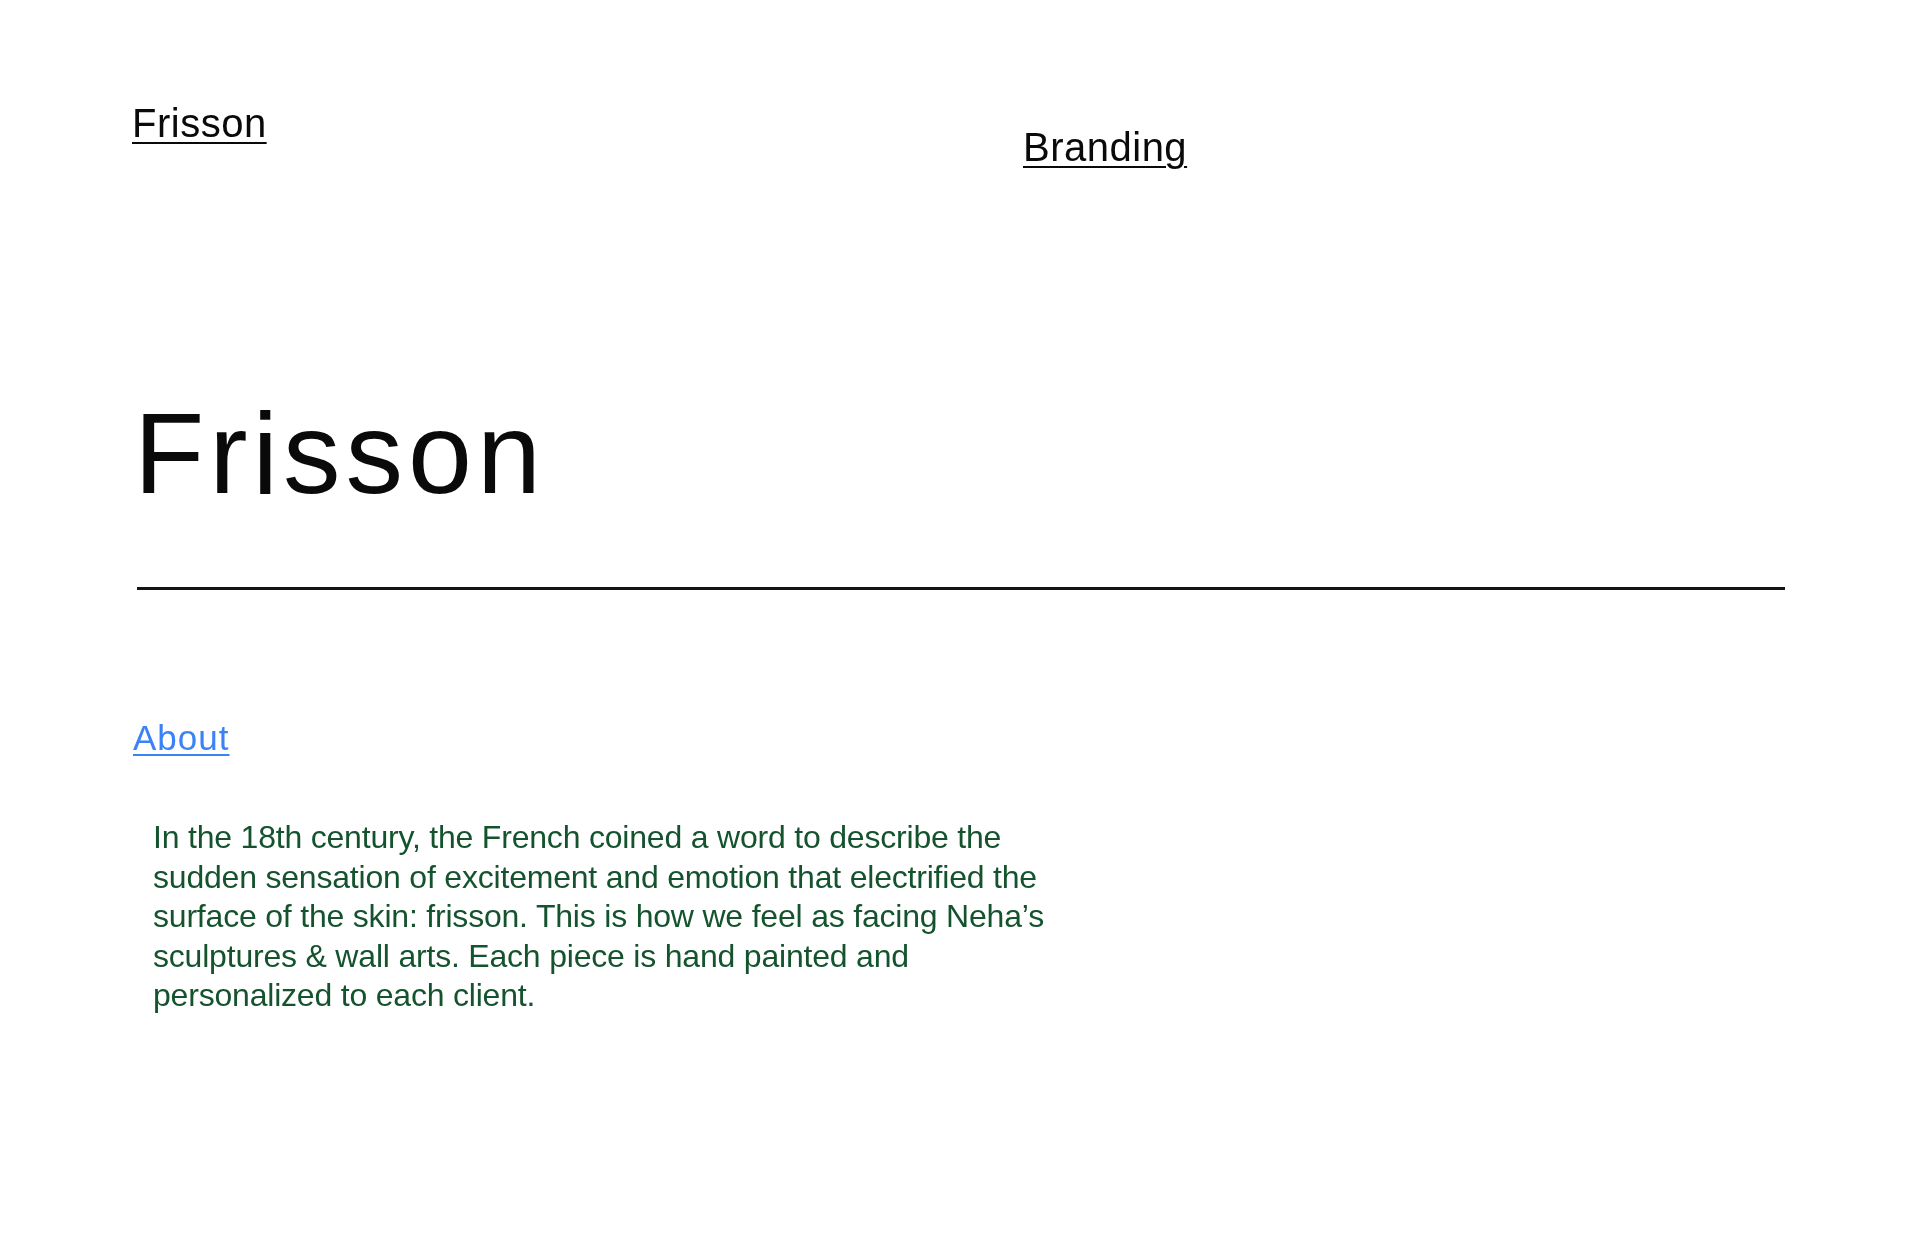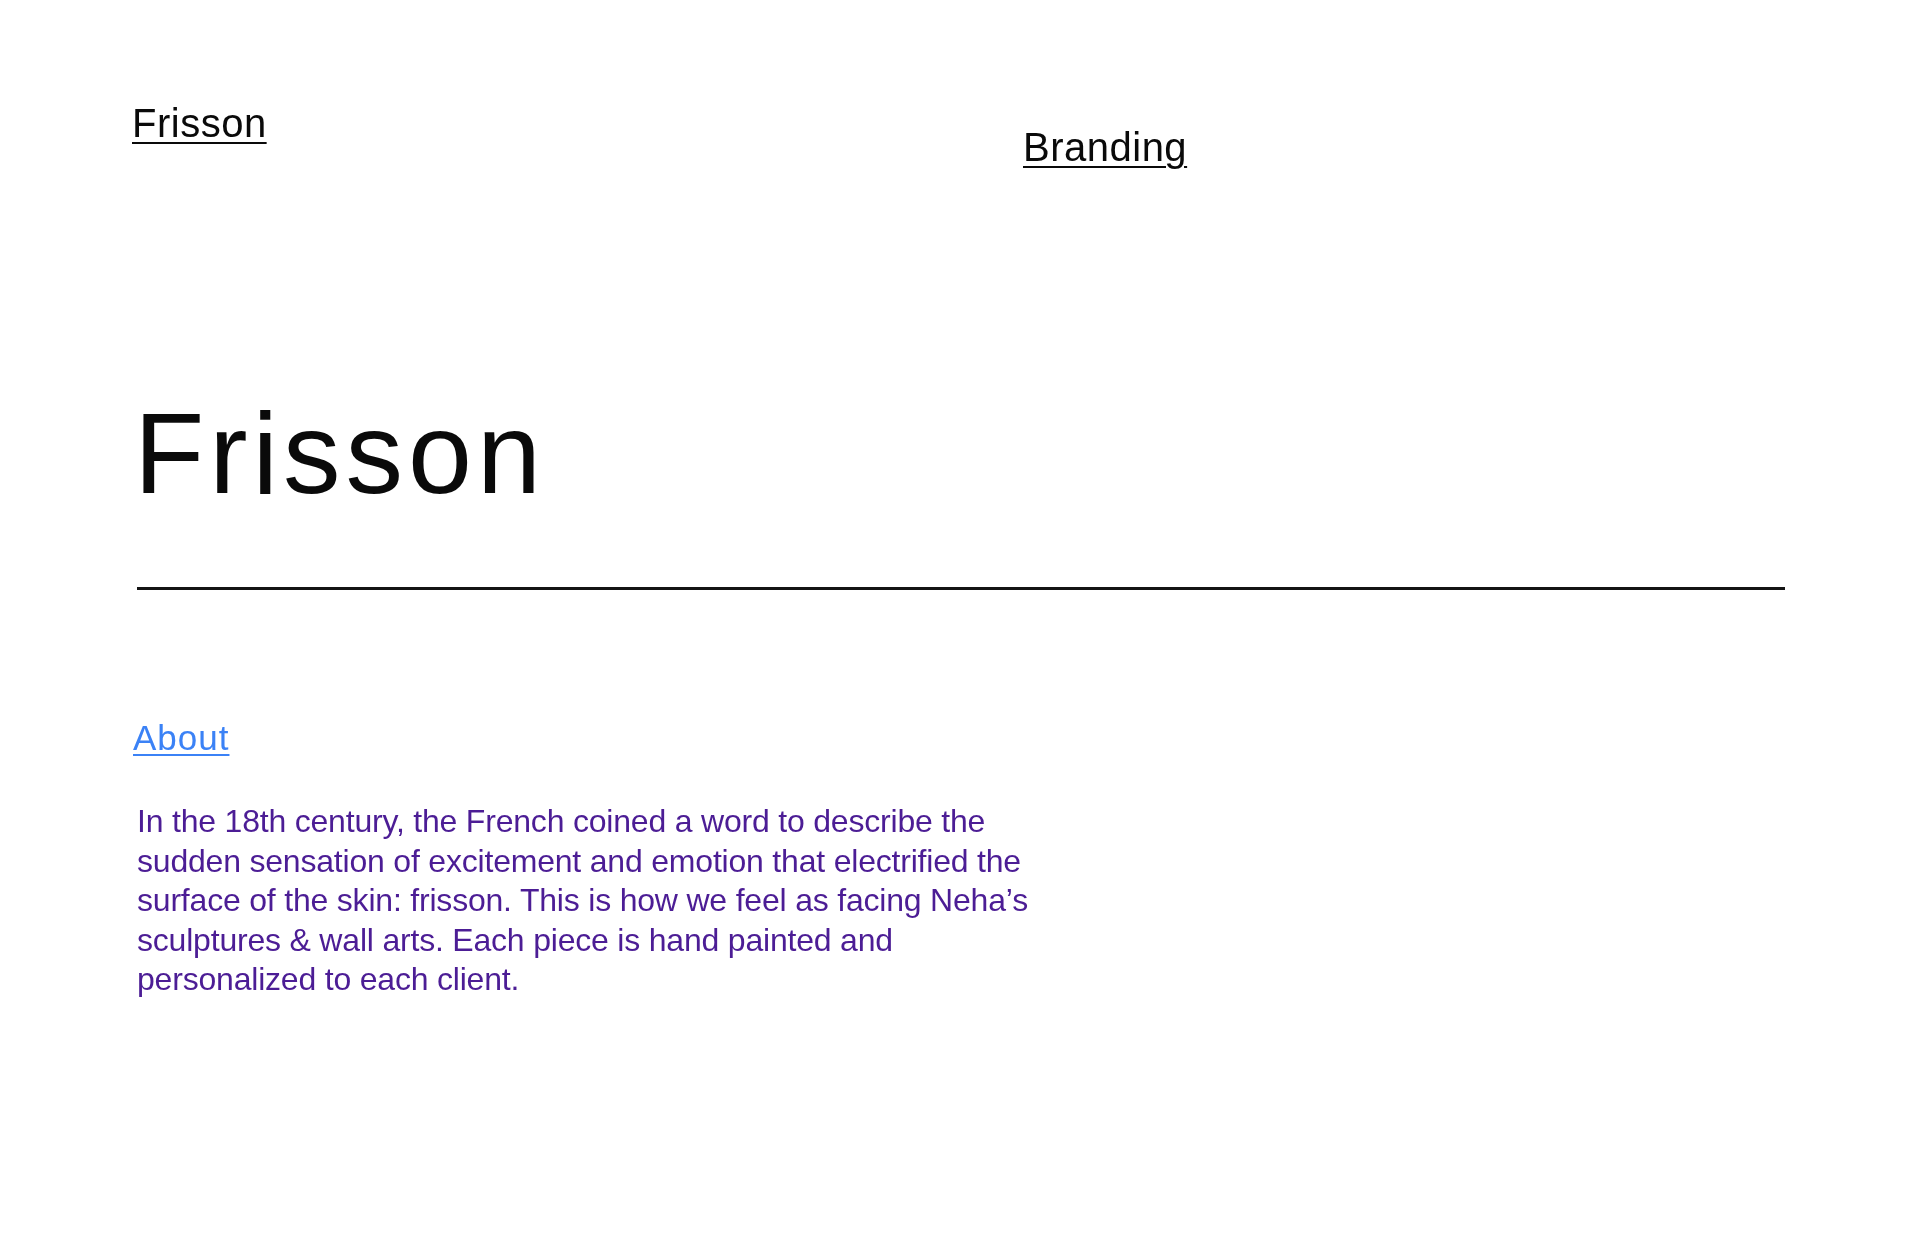--- a/index.html
+++ b/index.html
@@ -64,27 +64,27 @@
     text-decoration-thickness: 2px;
     text-underline-offset: 4px;
     letter-spacing: 1px;
     cursor: pointer;
     white-space: nowrap;
   }
   .about-paragraph {
     position: absolute;
     left: 137px;
     top: 802px;
-    margin: 0;
+    margin: 16px;
     width: 1060px;
     font-size: 32px;
     line-height: 39.5px;
     font-weight: 400;
     letter-spacing: -0.2px;
-    color: #4c1d95;
+    color: #14532d;
     white-space: pre-line;
   }
 </style>
 </head>
 <body>
 
 <div class="canvas">
 
   <a class="nav-link nav-brand">Frisson</a>
 

